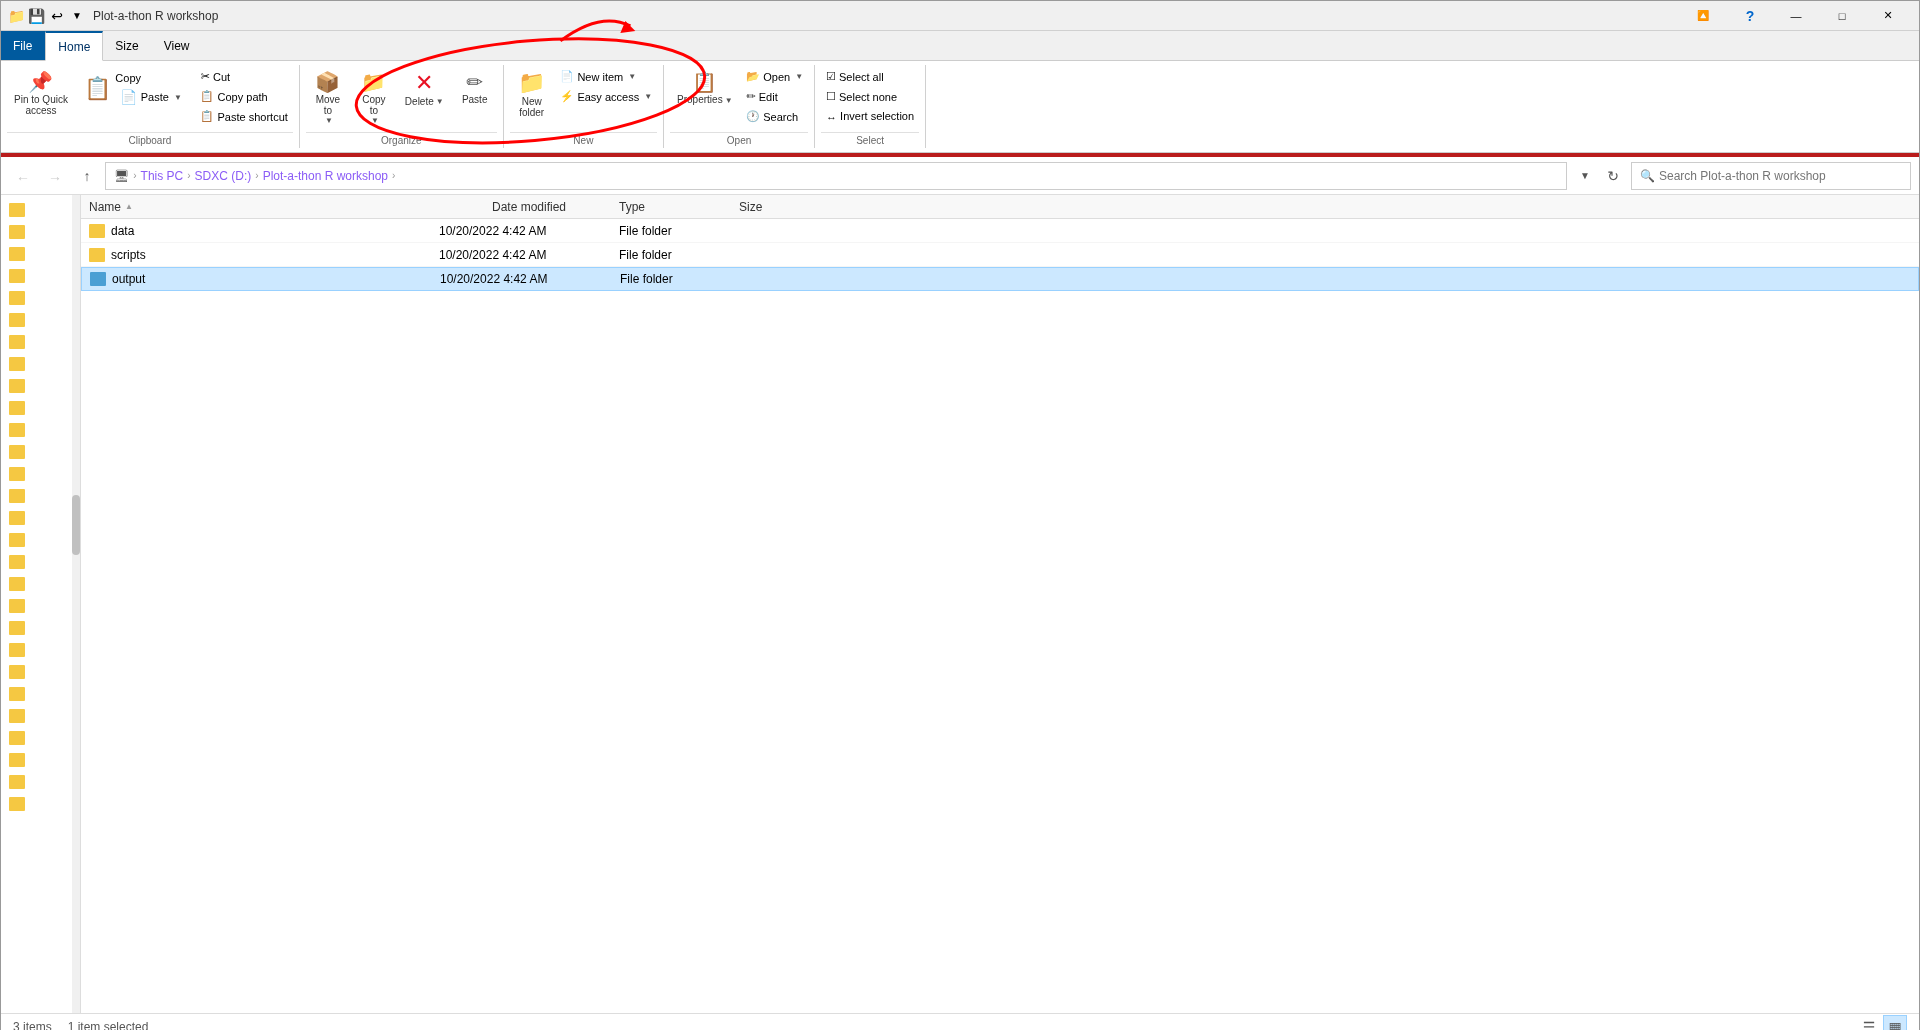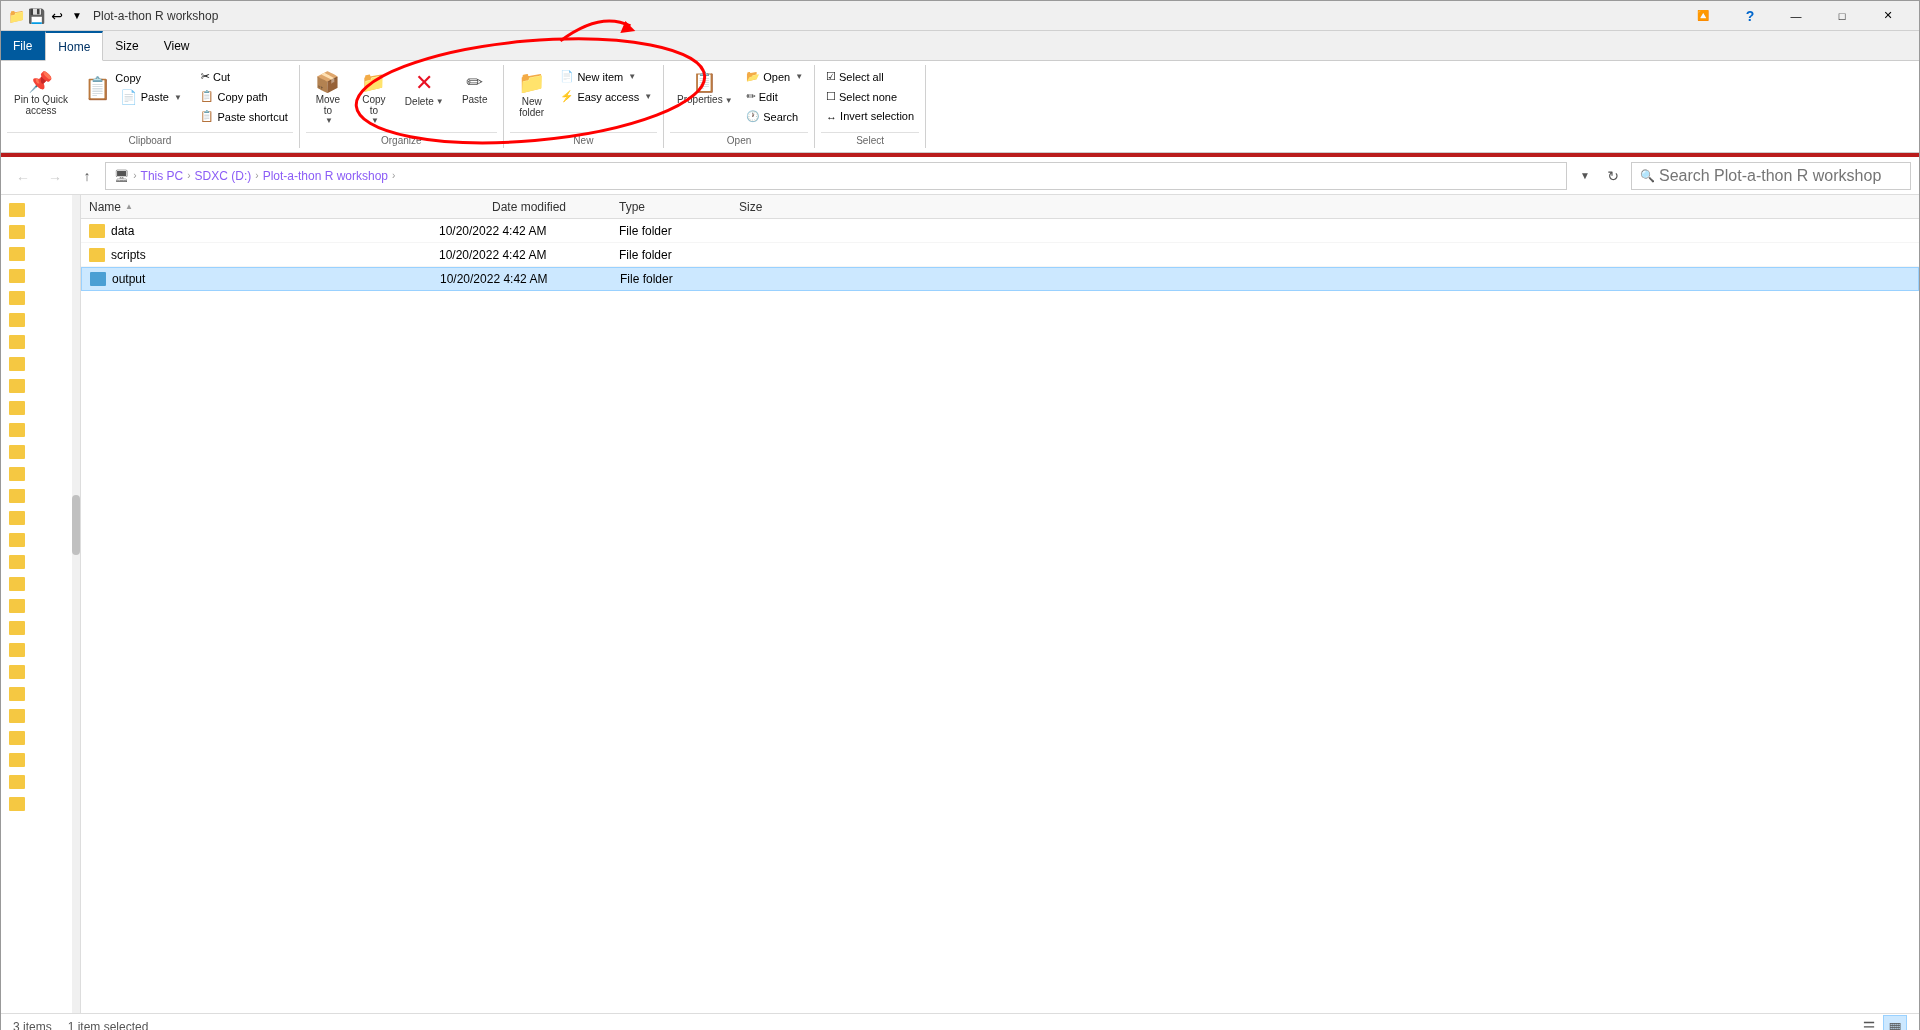--- a/index.html
+++ b/index.html
@@ -40,21 +40,21 @@
     .ribbon-col { display: flex; flex-direction: column; gap: 1px; }
 
     
     .nav-bar { height: 38px; background: white; border-bottom: 1px solid #ddd; display: flex; align-items: center; padding: 0 8px; gap: 4px; }
     .nav-btn { width: 28px; height: 28px; display: flex; align-items: center; justify-content: center; cursor: pointer; border: 1px solid transparent; border-radius: 2px; font-size: 14px; color: #555; }
     .nav-btn.disabled { color: #ccc; cursor: default; }
     .breadcrumb-bar { flex: 1; height: 28px; border: 1px solid #ccc; display: flex; align-items: center; padding: 0 8px; gap: 4px; background: white; font-size: 12px; }
     .breadcrumb-sep { color: #999; font-size: 10px; }
     .breadcrumb-item { color: #8b5cf6; cursor: pointer; }
     .search-bar { width: 280px; height: 28px; border: 1px solid #ccc; display: flex; align-items: center; padding: 0 8px; background: white; }
-    .search-bar input { border: none; outline: none; font-size: 16px; width: 100%; color: #999; }
+    .search-bar input { border: none; outline: none; font-size: 12px; width: 100%; color: #999; }
     .refresh-btn { width: 28px; height: 28px; display: flex; align-items: center; justify-content: center; cursor: pointer; font-size: 14px; color: #555; }
 
     
     .main-container { display: flex; height: calc(1030px - 30px - 118px - 38px - 26px); }
 
     
     .sidebar { width: 80px; background: white; border-right: 1px solid #ddd; overflow: hidden; position: relative; }
     .sidebar-items { display: flex; flex-direction: column; gap: 0; padding: 4px 0; }
     .sidebar-item { height: 22px; display: flex; align-items: center; padding: 0 8px; gap: 4px; cursor: pointer; }
     .sidebar-item .folder-icon { width: 16px; height: 14px; background: #f5c842; border-radius: 1px; display: inline-block; position: relative; }

